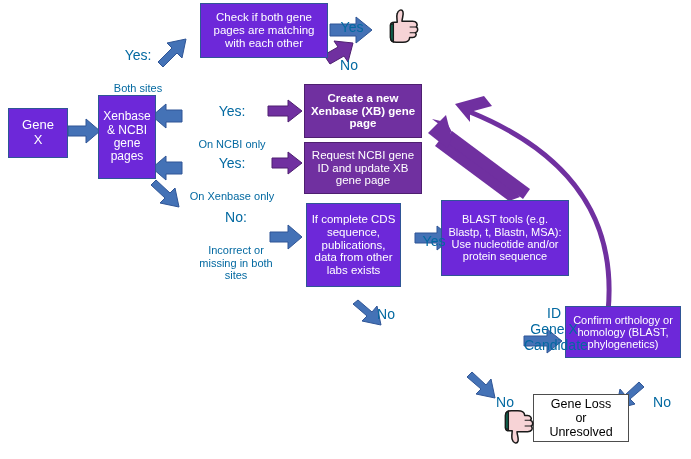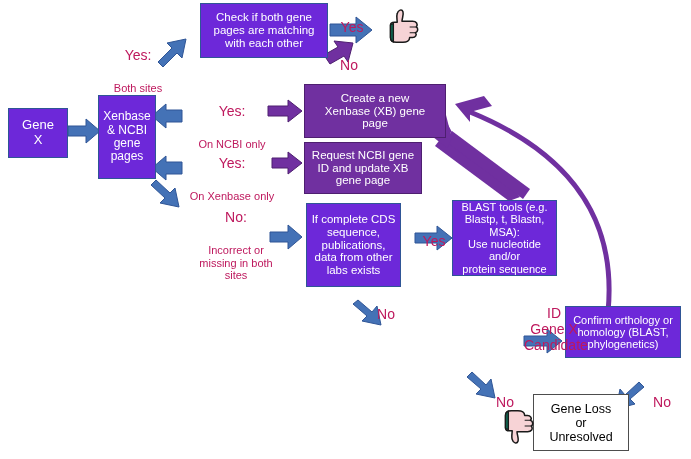--- a/index.html
+++ b/index.html
@@ -21,21 +21,21 @@
     line-height:1.12;
     padding:2px 3px;
   }
   .box.blue{ background:#6d28d9; border:1px solid #2f5596; }
   .box.purple{ background:#7030a0; border:1px solid #4e1f70; }
   .box.plain{ background:#ffffff; border:1px solid #4d4d4d; color:#000000; }
 
   
   .lbl{
     position:absolute;
-    color:#be185d;
+    color:#0369a1;
     text-align:center;
     line-height:1.14;
     white-space:pre-line;
   }
   .lbl .big{font-size:14px;}
   .lbl .sm{font-size:11px;}
 
   
   #arrows{position:absolute;left:0;top:0;width:691px;height:459px;}
 
@@ -127,45 +127,45 @@
 
   <div class="box blue" style="left: 98px; top: 95px; width: 58px; height: 84px; font-size: 12px; white-space: pre-line;">Xenbase
 &amp; NCBI
 gene
 pages</div>
 
   <div class="box blue" style="left: 200px; top: 3px; width: 128px; height: 55px; font-size: 11.5px; white-space: pre-line;">Check if both gene
 pages are matching
 with each other</div>
 
-  <div class="box purple" style="left: 304px; top: 84px; width: 142px; height: 54px; font-size: 11.5px; white-space: pre-line;">Create a new
+  <div class="box purple" style="left: 304px; top: 84px; width: 118px; height: 54px; font-size: 11.5px; white-space: pre-line; font-weight: bold;">Create a new
 Xenbase (XB)  gene
 page</div>
 
   <div class="box purple" style="left: 304px; top: 142px; width: 118px; height: 52px; font-size: 11.5px; white-space: pre-line;">Request NCBI gene
 ID and update XB
 gene page</div>
 
   <div class="box blue" style="left: 306px; top: 203px; width: 95px; height: 84px; font-size: 11.5px; white-space: pre-line;">If complete CDS
 sequence,
 publications,
 data from other
 labs exists</div>
 
-  <div class="box blue" style="left: 452px; top: 200px; width: 105px; height: 76px; font-size: 11px; white-space: pre-line;">BLAST tools (e.g.
+  <div class="box blue" style="left: 441px; top: 200px; width: 128px; height: 76px; font-size: 11px; white-space: pre-line;">BLAST tools (e.g.
 Blastp, t, Blastn, MSA):
 Use nucleotide and/or
 protein sequence</div>
 
 
   <div class="box blue" style="left: 565px; top: 306px; width: 116px; height: 52px; font-size: 11px; white-space: pre-line;">Confirm orthology or
 homology (BLAST,
 phylogenetics)</div>
 
-  <div class="box plain" style="left: 533px; top: 394px; width: 96px; height: 57px; font-size: 12.5px; white-space: pre-line;">Gene Loss
+  <div class="box plain" style="left: 533px; top: 394px; width: 96px; height: 48px; font-size: 12.5px; white-space: pre-line;">Gene Loss
 or
 Unresolved</div>
 
   <div class="lbl" style="left:98px;top:30px;width:80px;">
     <div class="big" style="white-space: pre-line;">Yes:</div>
     <div class="sm" style="white-space: pre-line;">Both sites</div>
   </div>
 
   <div class="lbl" style="left:330px;top:2px;width:44px;">
     <div class="big" style="white-space: pre-line;">Yes</div>

